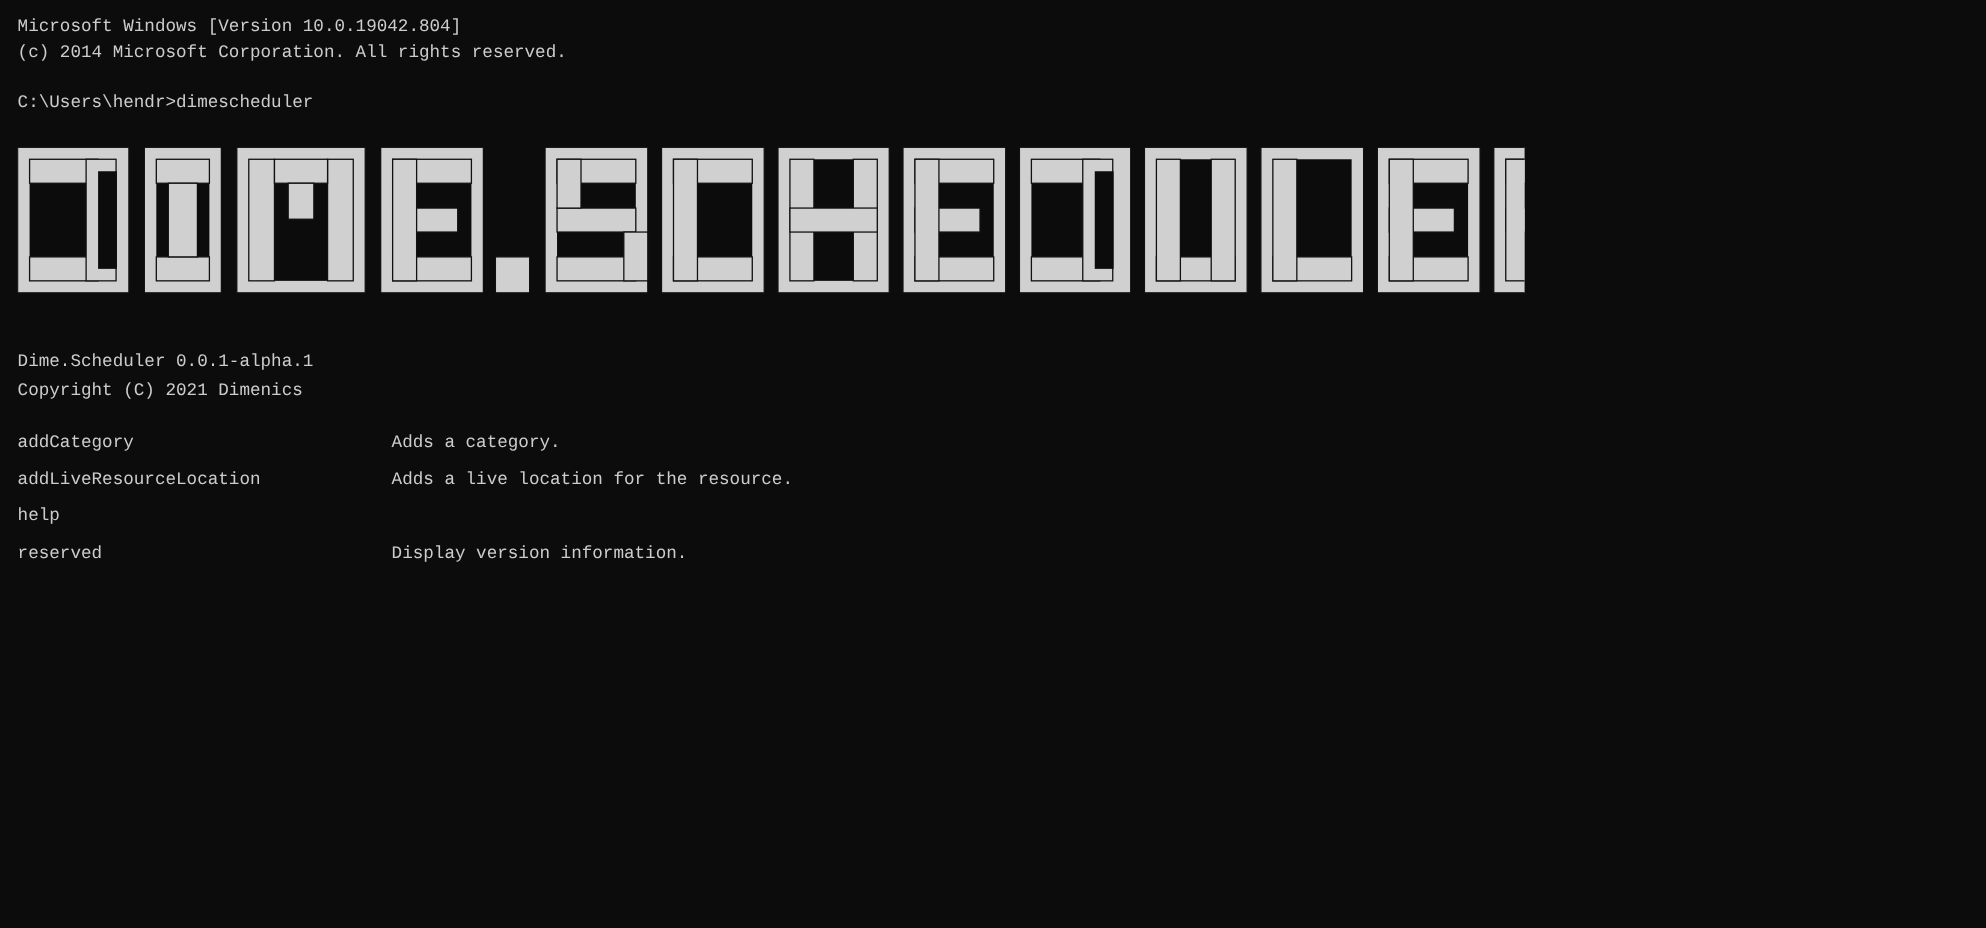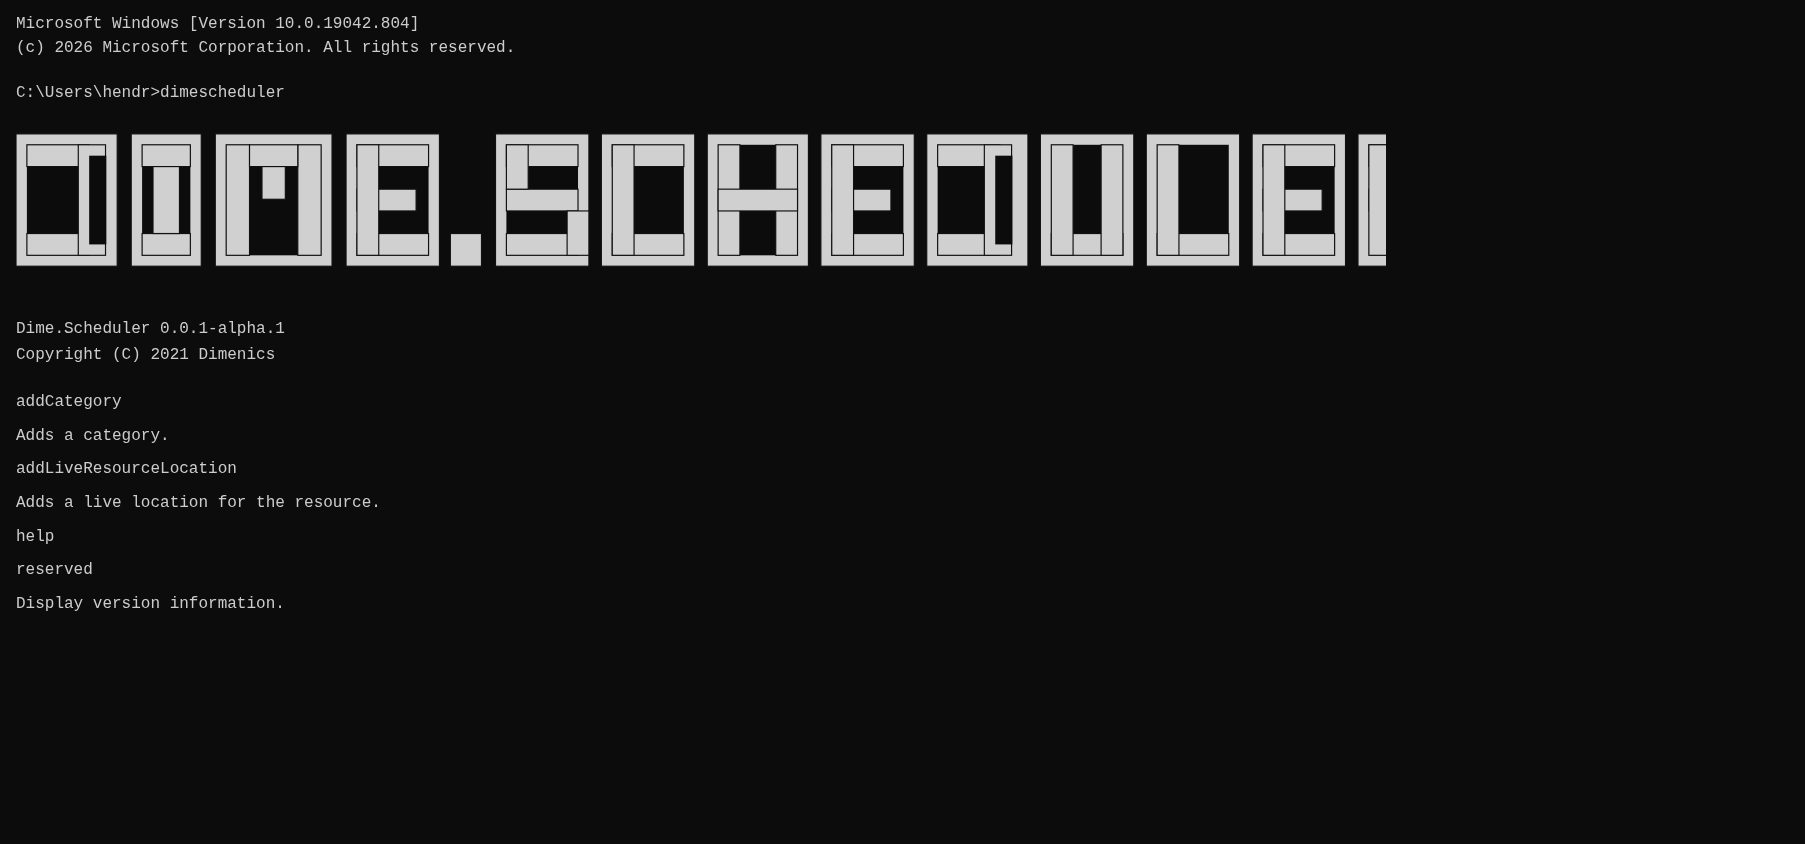--- a/index.html
+++ b/index.html
@@ -48,42 +48,41 @@
       margin-bottom: 18px;
       line-height: 1.6;
     }
 
     .commands-table {
       line-height: 2.1;
     }
 
     .command-row {
       display: flex;
-      align-items: flex-start;
-      flex-direction: column;
+      align-items: center;
     }
 
     .command-name {
       width: 340px;
       flex-shrink: 0;
     }
 
     .command-desc {
       flex: 1;
       font-family: Liberation Mono, monospace;
     }
   </style>
 </head>
 <body>
 
 <div>
 
   <div class="terminal-header">
     <div>Microsoft Windows [Version 10.0.19042.804]</div>
-    <div>(c) 2026 Microsoft Corporation. All rights reserved.</div>
+    <div>(c) 2014 Microsoft Corporation. All rights reserved.</div>
   </div>
 
   <div class="command-line">
     <span>C:\Users\hendr&gt;dimescheduler</span>
   </div>
 
   <div class="big-title-container">
     <svg class="big-title-svg" viewBox="0 0 1760 175" xmlns="http://www.w3.org/2000/svg">
       <defs>
         <style>

